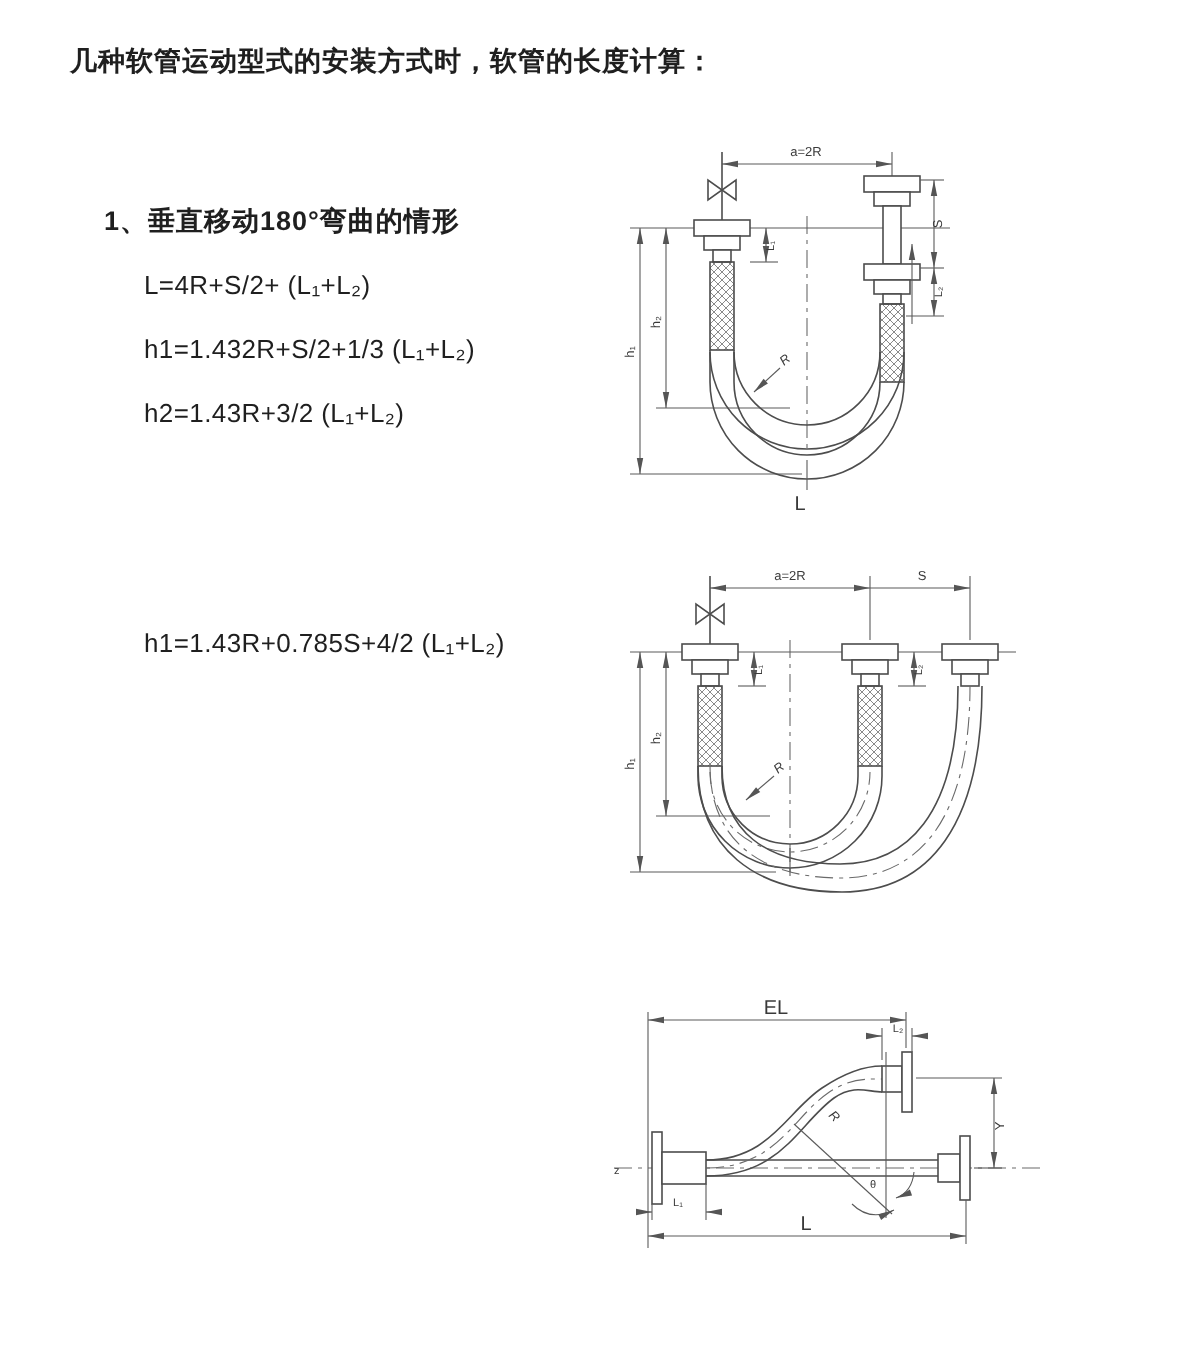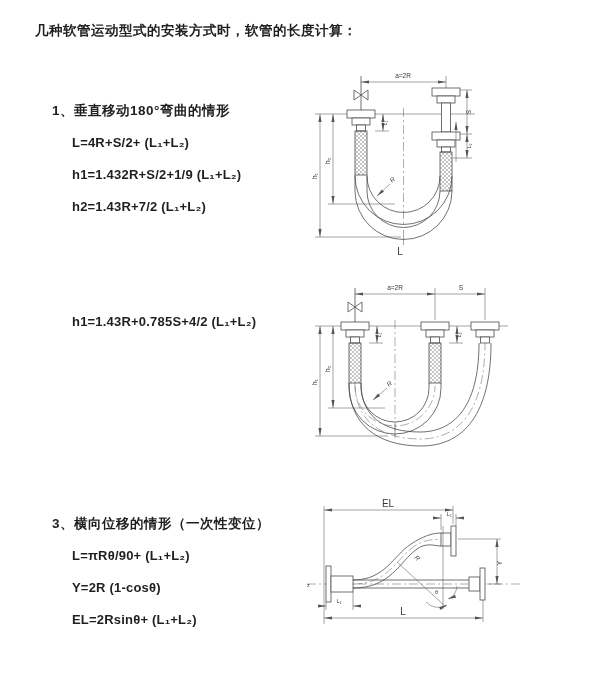--- a/index.html
+++ b/index.html
@@ -10,21 +10,21 @@
     color:#1f1f1f;
   }
   .title{
     position:absolute;left:35px;top:22px;
     font-size:13.5px;font-weight:700;letter-spacing:0.5px;text-align:right;
   }
   .section{position:absolute;left:32px;width:260px;margin-left:20px;}
   .sec1{top:102px;} .sec2{top:299px;} .sec3{top:515px;}
   .sec-heading{font-size:13.5px;font-weight:700;letter-spacing:0.5px;line-height:18px;}
   .formula{
-    font-size:13px;font-weight:700;letter-spacing:0.2px;
+    font-size:13px;font-weight:400;letter-spacing:0.2px;
     margin:14px 0 0 20px;line-height:18px;white-space:nowrap;
   }
   svg.diagram{position:absolute;}
   #d1{left:293px;top:64px;}
   #d2{left:293px;top:276px;}
   #d3{left:293px;top:496px;}
   svg .ln{stroke:#4d4d4d;stroke-width:0.8;fill:none;}
   svg .thin{stroke:#5a5a5a;stroke-width:0.55;fill:none;}
   svg .dim{stroke:#5a5a5a;stroke-width:0.55;fill:none;}
   svg .dash{stroke:#6a6a6a;stroke-width:0.55;fill:none;stroke-dasharray:9 3 2 3;}
@@ -38,34 +38,28 @@
 </head>
 <body>
 
 <div class="page">
 
   <div class="title">几种软管运动型式的安装方式时，软管的长度计算：</div>
 
   <div class="section sec1">
     <div class="sec-heading">1、垂直移动180°弯曲的情形</div>
     <div class="formula">L=4R+S/2+ (L₁+L₂)</div>
-    <div class="formula">h1=1.432R+S/2+1/9 (L₁+L₂)</div>
-    <div class="formula">h2=1.43R+7/2 (L₁+L₂)</div>
+    <div class="formula">h1=1.432R+S/2+1/3 (L₁+L₂)</div>
+    <div class="formula">h2=1.43R+3/2 (L₁+L₂)</div>
   </div>
 
   <div class="section sec2">
     <div class="formula">h1=1.43R+0.785S+4/2 (L₁+L₂)</div>
   </div>
 
-  <div class="section sec3">
-    <div class="sec-heading">3、横向位移的情形（一次性变位）</div>
-    <div class="formula">L=πRθ/90+ (L₁+L₂)</div>
-    <div class="formula">Y=2R (1-cosθ)</div>
-    <div class="formula">EL=2Rsinθ+ (L₁+L₂)</div>
-  </div>
 
   <svg id="d1" class="diagram" width="300" height="200" viewBox="0 0 300 200">
     <defs>
       <pattern id="braidPat" patternUnits="userSpaceOnUse" width="4" height="4">
         <path d="M0,4 L4,0 M0,0 L4,4" stroke="#8a8a8a" stroke-width="0.5"></path>
       </pattern>
       <marker id="ar" markerUnits="userSpaceOnUse" markerWidth="10" markerHeight="10" viewBox="-5 -5 10 10" refX="4" refY="0" orient="auto-start-reverse">
         <path d="M-4,-1.6 L4,0 L-4,1.6 Z" fill="#555"></path>
       </marker>
     </defs>

